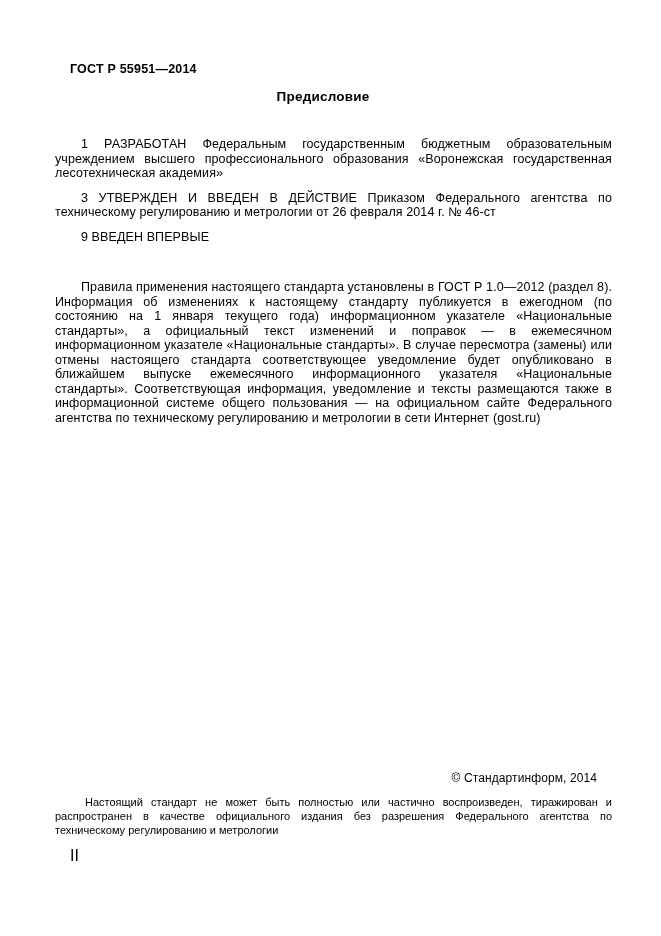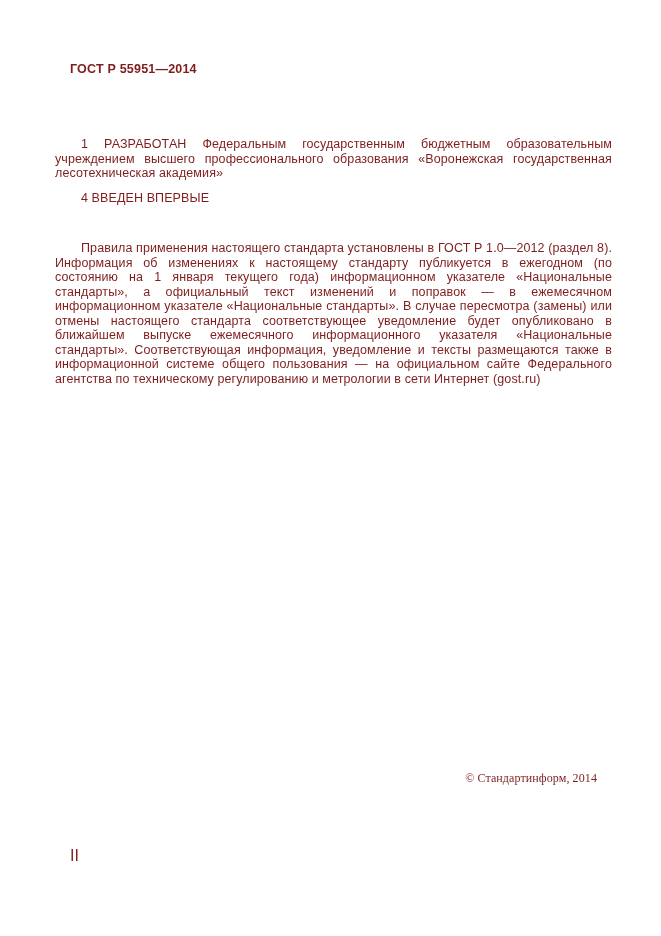--- a/index.html
+++ b/index.html
@@ -6,21 +6,21 @@
     margin: 0;
     padding: 0;
     background: #ffffff;
   }
   .page {
     position: relative;
     width: 646px;
     height: 936px;
     background: #ffffff;
     font-family: "Liberation Sans", sans-serif;
-    color: #7f1d1d;
+    color: #000000;
     overflow: hidden;
   }
   .doc-header {
     position: absolute;
     left: 70px;
     top: 62px;
     font-size: 12.5px;
     font-weight: bold;
     letter-spacing: 0.2px;
     white-space: nowrap;
@@ -54,21 +54,20 @@
     margin-top: 36px;
     margin-bottom: 0;
   }
   .copyright {
     position: absolute;
     right: 49px;
     top: 771px;
     font-size: 12px;
     letter-spacing: 0.1px;
     white-space: nowrap;
-    font-family: Liberation Serif, serif;
   }
   .restriction {
     position: absolute;
     left: 55px;
     top: 796px;
     width: 557px;
     margin: 0;
     font-size: 11px;
     line-height: 13.8px;
     text-align: justify;
@@ -80,24 +79,27 @@
     top: 847px;
     font-size: 16px;
   }
 </style>
 </head>
 <body>
 
 <div class="page">
   <div class="doc-header">ГОСТ Р 55951—2014</div>
 
+  <h1 class="doc-title">Предисловие</h1>
 
   <div class="content">
     <p class="para">1 РАЗРАБОТАН Федеральным государственным бюджетным образовательным учреждением высшего профессионального образования «Воронежская государственная лесотехническая академия»</p>
-    <p class="para">4 ВВЕДЕН ВПЕРВЫЕ</p>
+    <p class="para">3 УТВЕРЖДЕН И ВВЕДЕН В ДЕЙСТВИЕ Приказом Федерального агентства по техническому регулированию и метрологии от 26 февраля 2014 г. № 46-ст</p>
+    <p class="para">9 ВВЕДЕН ВПЕРВЫЕ</p>
     <p class="para note">Правила применения настоящего стандарта установлены в ГОСТ Р 1.0—2012 (раздел 8). Информация об изменениях к настоящему стандарту публикуется в ежегодном (по состоянию на 1 января текущего года) информационном указателе «Национальные стандарты», а официальный текст изменений и поправок — в ежемесячном информационном указателе «Национальные стандарты». В случае пересмотра (замены) или отмены настоящего стандарта соответствующее уведомление будет опубликовано в ближайшем выпуске ежемесячного информационного указателя «Национальные стандарты». Соответствующая информация, уведомление и тексты размещаются также в информационной системе общего пользования — на официальном сайте Федерального агентства по техническому регулированию и метрологии в сети Интернет (gost.ru)</p>
   </div>
 
   <div class="copyright">© Стандартинформ, 2014</div>
 
+  <p class="restriction">Настоящий стандарт не может быть полностью или частично воспроизведен, тиражирован и распространен в качестве официального издания без разрешения Федерального агентства по техническому регулированию и метрологии</p>
 
   <div class="page-num">II</div>
 </div>
 
 </body></html>

